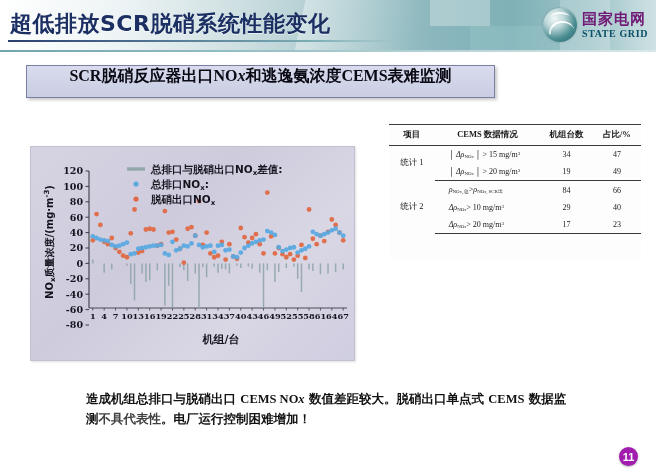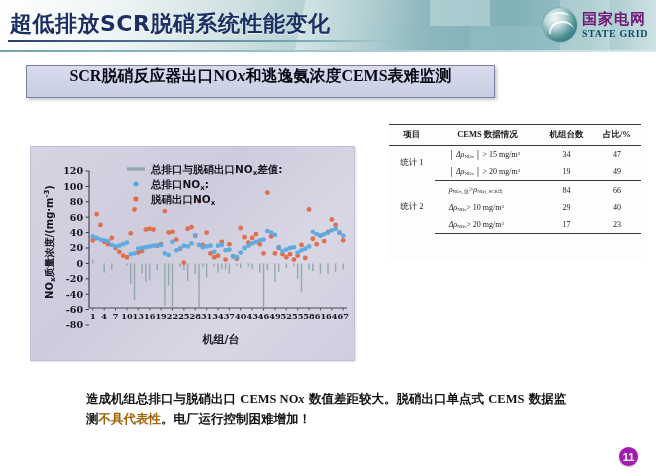--- a/index.html
+++ b/index.html
@@ -128,21 +128,21 @@
   .sup{font-size:.62em;vertical-align:.5em;}
   .gk{font-family:"Liberation Serif","DejaVu Serif",serif;font-style:italic;}
 
   
   .conclusion{
     position:absolute;left:86px;top:389px;width:486px;
     font-family:"DejaVu Sans","Liberation Sans",sans-serif;
     font-size:12.5px;font-weight:700;color:#121212;line-height:1.55;
     text-align:left;
   }
-  .conclusion .red{color:#a16207;}
+  .conclusion .red{color:#404040;}
   .conclusion .ser{font-family:"Liberation Serif","DejaVu Serif",serif;}
 
   
   .page-badge{
     position:absolute;right:18px;bottom:10px;
     width:19px;height:19px;border-radius:50%;
     background:#a21caf;color:#ffffff;
     font-size:11px;font-weight:700;
     display:flex;align-items:center;justify-content:center;
     box-shadow:0 1px 2px rgba(0,0,0,.3);

